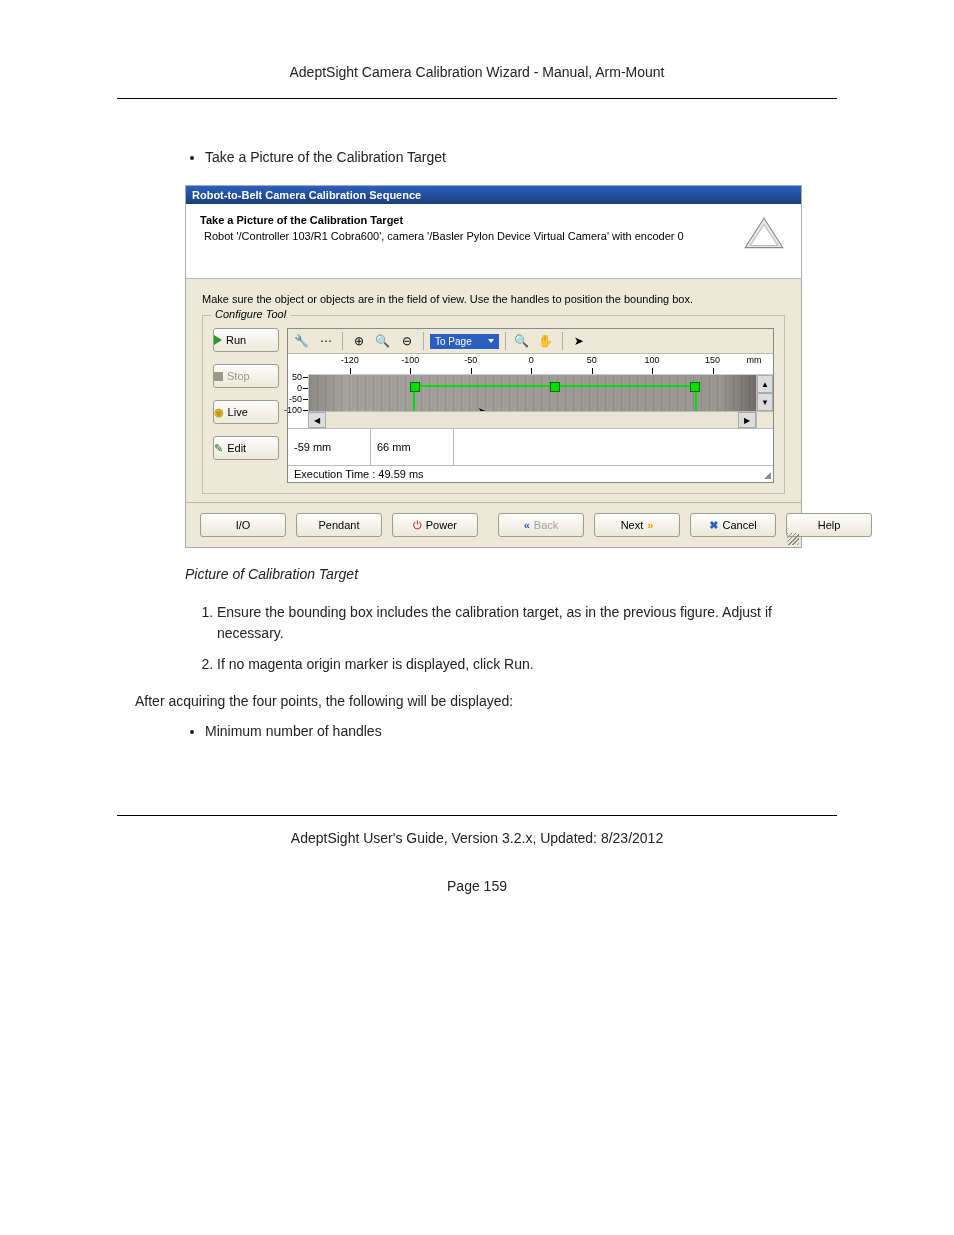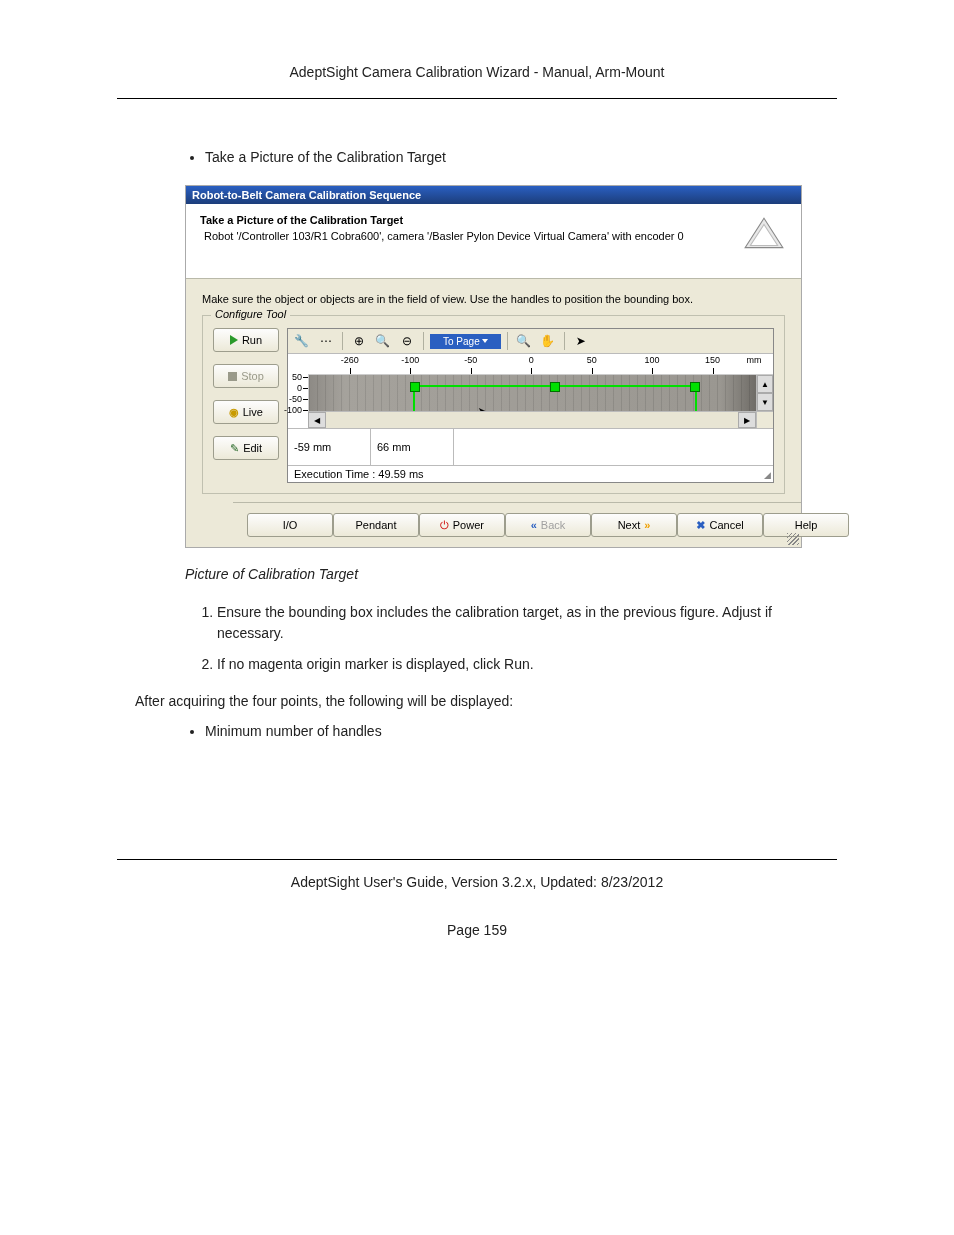--- a/index.html
+++ b/index.html
@@ -90,21 +90,20 @@
   .tool-buttons {
     display: flex;
     flex-direction: column;
     gap: 12px;
     width: 66px;
   }
   .xp-btn {
     height: 22px;
     display: flex;
     align-items: center;
-    justify-content: center;
     gap: 4px;
     background: linear-gradient(#fdfdfd,#ece9d8);
     border: 1px solid #9d9d8d;
     border-radius: 3px;
     font-size: 11px;
     cursor: default;
   }
   .xp-btn.disabled { color: #9a9a8a; }
   .icon-play { width:0;height:0;border-left:8px solid #2a9a2a;border-top:5px solid transparent;border-bottom:5px solid transparent; }
   .icon-stop { width:9px;height:9px;background:#9a9a8a; }
@@ -130,23 +129,23 @@
     width: 18px; height: 18px;
     display:flex;align-items:center;justify-content:center;
     font-size: 12px;
     border: 1px solid transparent;
   }
   .tb-sep { width:1px; height:18px; background:#b0b0a0; margin:0 2px; }
   .tb-combo {
     border: 1px solid #2a5fc1;
     background: #2a5fc1;
     color:#fff;
-    padding: 1px 12px;
+    padding: 1px 4px;
     font-size: 10px;
-    display:flex; align-items:center; gap:2px;
+    display:flex; align-items:center; gap:16px;
   }
   .tb-combo .arrow { width:0;height:0;border-left:3px solid transparent;border-right:3px solid transparent;border-top:4px solid #fff; }
   .ruler-top {
     height: 20px;
     background: #fff;
     border-bottom: 1px solid #ccc;
     display:flex;
     align-items:flex-start;
     font-size:9px;
     position:relative;
@@ -206,23 +205,22 @@
   }
   .status-row .cell { padding:12px 6px; border-right:1px solid #bbb; min-width:70px; }
   .status-row .cell.wide { flex:1; border-right:none; }
   .exec-row { padding:2px 6px; border-top:1px solid #bbb; position:relative; }
   .exec-row .grip { position:absolute; right:2px; bottom:2px; font-size:9px; color:#888; }
 
   .wizard-footer {
     border-top:1px solid #b9b9a9;
     padding: 10px 14px;
     display:flex;
-    gap:0;
+    gap:10px;
     align-items:flex-start;
-    margin-left:47px;
   }
   .wizard-footer .spacer { flex:1; }
   .wbtn {
     height:22px; min-width:64px;
     background: linear-gradient(#fdfdfd,#ece9d8);
     border:1px solid #9d9d8d;
     border-radius:3px;
     font-size:11px;
     display:flex;align-items:center;justify-content:center;gap:4px;
     padding: 0 10px;
@@ -238,21 +236,21 @@
     width:12px;height:12px;
     background: repeating-linear-gradient(135deg,#888 0 1px, transparent 1px 3px);
   }
 
   .caption { font-style: italic; margin: 18px 0 20px 0; }
   ol.steps { margin: 0 0 18px 32px; padding:0; }
   ol.steps li { margin-bottom: 10px; line-height:1.5; }
   .after-p { margin: 0 0 14px -50px; }
 
   .footer-line {
-    margin-top: 120px;
+    margin-top: 76px;
     border-top: 1px solid #000;
     padding-top: 14px;
     text-align:center;
     font-size: 14px;
   }
   .page-num { text-align:center; margin-top: 32px; font-size:14px; }
 </style>
 </head>
 <body>
 
@@ -311,21 +309,21 @@
                     <span class="arrow"></span>
                   </div>
                 <div class="tb-sep"></div>
                 <div class="tb-btn">🔍</div>
                 <div class="tb-btn">✋</div>
                 <div class="tb-sep"></div>
                 <div class="tb-btn">➤</div>
               </div>
 
               <div class="ruler-top">
-                <span style="left:9%">-260</span>
+                <span style="left:9%">-120</span>
                   <div class="tick" style="left:9%"></div>
                 <span style="left:22%">-100</span>
                   <div class="tick" style="left:22%"></div>
                 <span style="left:35%">-50</span>
                   <div class="tick" style="left:35%"></div>
                 <span style="left:48%">0</span>
                   <div class="tick" style="left:48%"></div>
                 <span style="left:61%">50</span>
                   <div class="tick" style="left:61%"></div>
                 <span style="left:74%">100</span>

